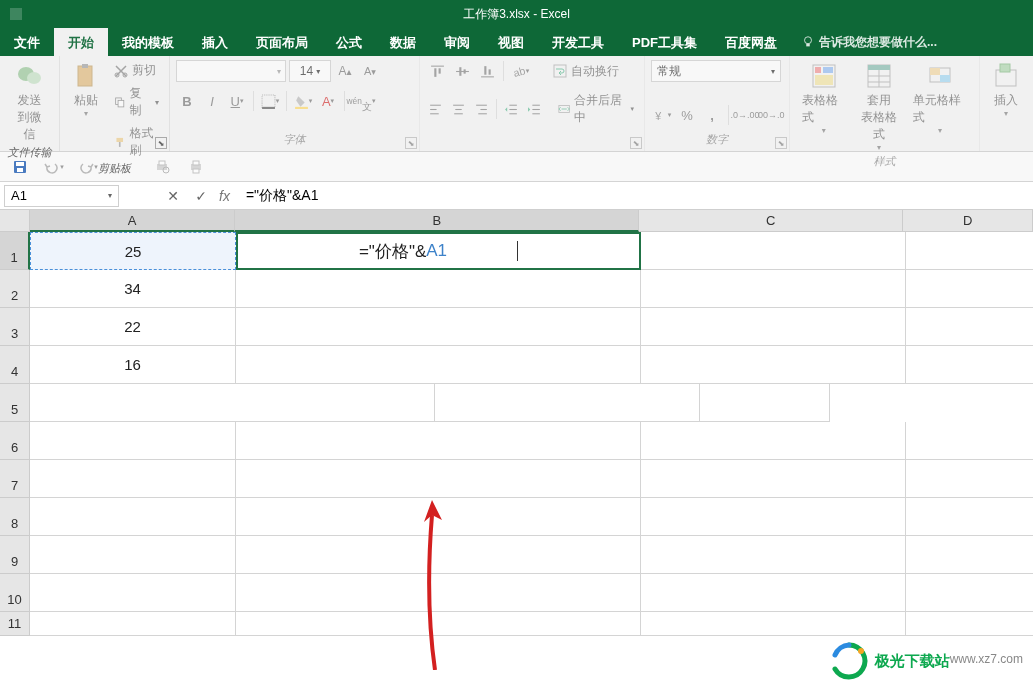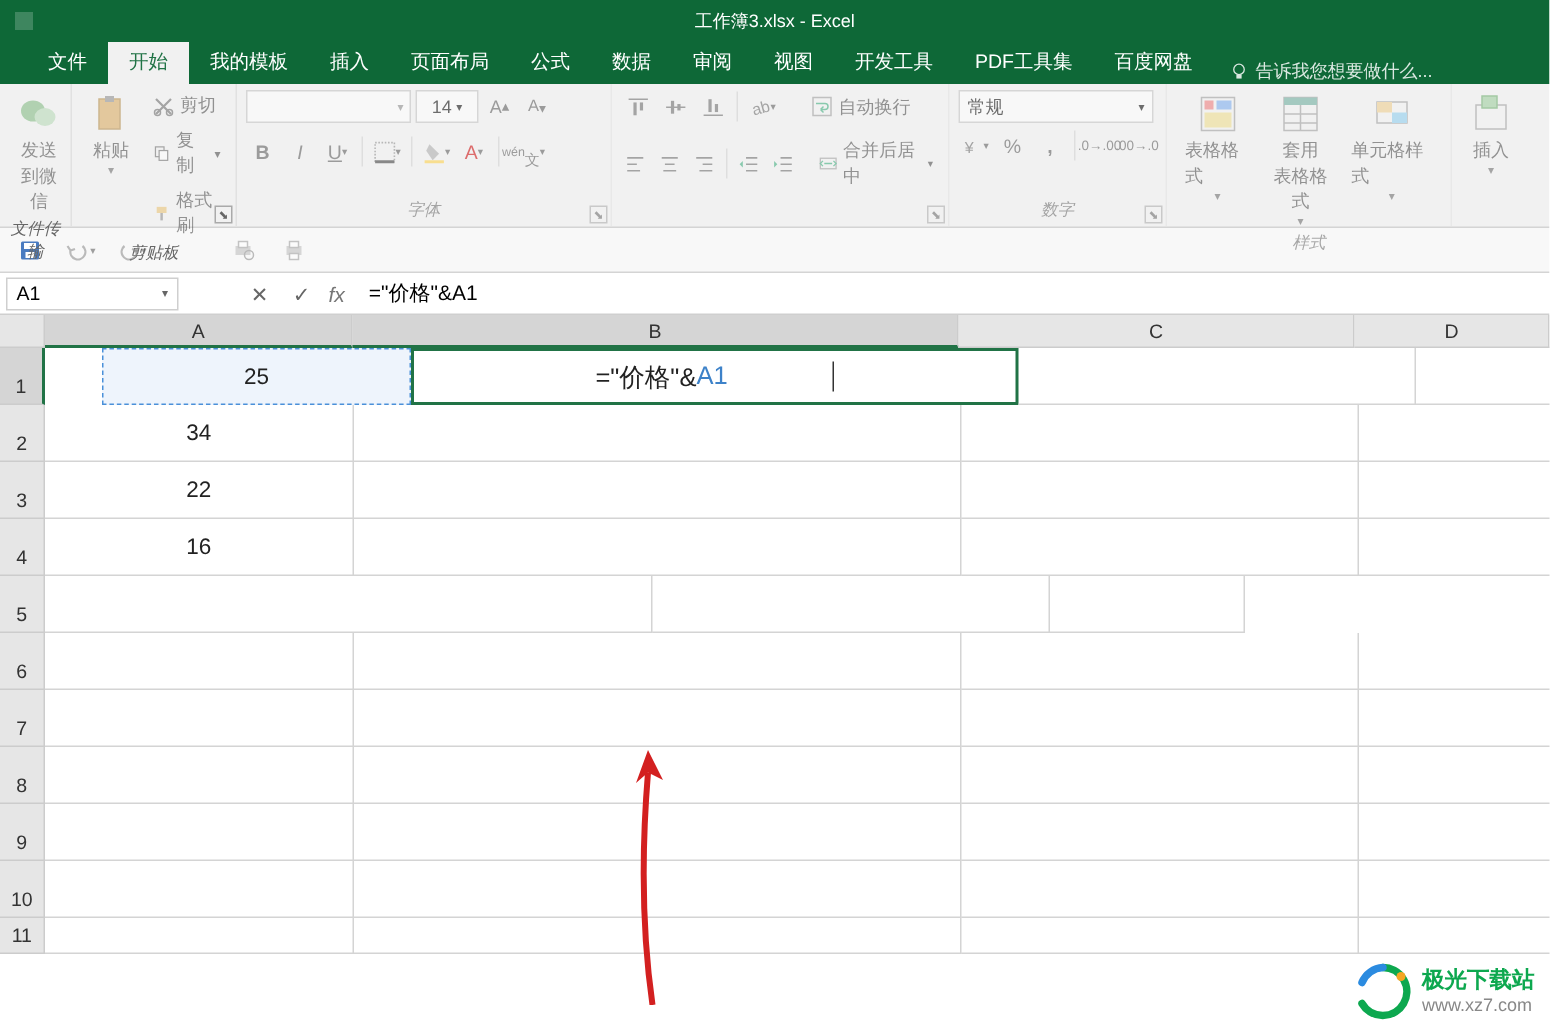--- a/index.html
+++ b/index.html
@@ -4,21 +4,21 @@
 <style>
 * { margin: 0; padding: 0; box-sizing: border-box; font-family: "Microsoft YaHei", "Segoe UI", sans-serif; }
 body { background: #fff; width: 1033px; height: 689px; overflow: hidden; position: relative; }
 
 
 .titlebar { height: 28px; background: #0e6837; display: flex; align-items: center; justify-content: center; color: #fff; font-size: 12px; position: relative; }
 .titlebar-icon { position: absolute; left: 8px; width: 16px; height: 16px; }
 .titlebar-icon svg { width: 16px; height: 16px; }
 
 
-.ribbon-tabs { height: 28px; background: #0e6837; display: flex; align-items: flex-end; padding-left: 18px; color: #fff; font-size: 13px; }
+.ribbon-tabs { height: 28px; background: #0e6837; display: flex; padding-left: 0; color: #fff; font-size: 13px; font-weight: bold; }
 .ribbon-tab { padding: 6px 14px; cursor: pointer; }
 .ribbon-tab.active { background: #f1f1f1; color: #217346; }
 .tell-me { margin-left: 10px; display: flex; align-items: center; opacity: 0.85; font-size: 12px; }
 .tell-me svg { width: 14px; height: 14px; margin-right: 4px; }
 
 
 .ribbon-body { height: 96px; background: #f1f1f1; border-bottom: 1px solid #d4d4d4; display: flex; }
 .ribbon-group { border-right: 1px solid #e1e1e1; display: flex; flex-direction: column; justify-content: space-between; padding: 4px 6px 2px; position: relative; }
 .ribbon-group-content { display: flex; align-items: flex-start; flex: 1; }
 .ribbon-group-label { text-align: center; font-size: 11px; color: #666; padding-bottom: 2px; position: relative; font-style: italic; }
@@ -57,34 +57,34 @@
 .corner { width: 30px; background: #e6e6e6; border-right: 1px solid #ccc; border-bottom: 1px solid #ccc; }
 .col-h { background: #e6e6e6; border-right: 1px solid #ccc; border-bottom: 1px solid #ccc; display: flex; align-items: center; justify-content: center; font-size: 13px; color: #333; }
 .col-h.selected { background: #d5d5d5; border-bottom: 2px solid #217346; }
 .grid-body { display: flex; }
 .row-headers { display: flex; flex-direction: column; }
 .row-h { width: 30px; height: 38px; background: #e6e6e6; border-right: 1px solid #ccc; border-bottom: 1px solid #ccc; display: flex; align-items: flex-end; justify-content: center; font-size: 13px; color: #333; padding-bottom: 4px; }
 .row-h.selected { background: #d5d5d5; border-right: 2px solid #217346; }
 .cells { position: relative; }
 .cell-row { display: flex; }
 .cell { height: 38px; border-right: 1px solid #d4d4d4; border-bottom: 1px solid #d4d4d4; display: flex; align-items: center; justify-content: center; font-size: 15px; color: #222; }
-.cell.referenced { background: #eef4fc; border: 1px dashed #4a90d9 !important; margin-left: 38px; }
+.cell.referenced { background: #eef4fc; border: 1px dashed #4a90d9 !important; }
 .cell.editing { border: 2px solid #217346 !important; background: #fff; }
 .cursor-line { width: 1px; height: 20px; background: #333; margin-left: 70px; }
 .formula-disp { display: flex; align-items: center; font-family: "SimSun", serif; font-size: 17px; }
 .formula-disp .ref { color: #3d82c9; }
 
 
 .arrow-annot { position: absolute; left: 420px; top: 290px; z-index: 5; }
 .arrow-annot svg { width: 30px; height: 170px; }
 
 
 .watermark { position: absolute; right: 10px; bottom: 8px; display: flex; align-items: center; gap: 6px; }
 .watermark-logo { width: 40px; height: 40px; }
-.watermark-text { display: flex; flex-direction: column; line-height: 1.2; }
+.watermark-text { display: flex; line-height: 1.2; }
 .watermark-text .line1 { font-size: 15px; color: #0da84f; font-weight: bold; }
 .watermark-text .line2 { font-size: 12px; color: #888; }
 
 
 .cw-a { width: 206px; }
 .cw-b { width: 405px; }
 .cw-c { width: 265px; }
 .cw-d { width: 130px; }
 </style>
 </head>
@@ -117,21 +117,21 @@
     <svg viewBox="0 0 16 16">
         <circle cx="8" cy="6" r="4" fill="none" stroke="#fff" stroke-width="1"></circle>
         <rect x="6" y="10" width="4" height="3" fill="#fff"></rect>
       </svg>
     <span>告诉我您想要做什么...</span>
   </div>
 </div>
 
 <div class="ribbon-body">
 
-  <div class="ribbon-group" style="width:48px">
+  <div class="ribbon-group" style="width:60px">
     <div class="ribbon-group-content">
       <div class="big-btn disabled">
         <svg viewBox="0 0 28 28">
             <ellipse cx="10" cy="12" rx="8" ry="7" fill="#7db87d"></ellipse>
             <ellipse cx="18" cy="16" rx="7" ry="6" fill="#b5d8b5"></ellipse>
           </svg>
         <span style="white-space:pre-line;text-align:center">发送
 到微信</span>
       </div>
     </div>
@@ -318,21 +318,21 @@
             </svg>
           <span>合并后居中</span>
             <span style="font-size:7px">▾</span>
         </div>
       </div>
     </div>
     <div class="ribbon-dialog">⬊</div>
   </div>
 
   <div class="ribbon-group disabled" style="width:145px">
-    <div class="ribbon-group-content" style="flex-direction:column;gap:0">
+    <div class="ribbon-group-content" style="flex-direction:column;gap:18px">
       <div class="font-row">
         <div style="width:130px;height:22px;border:1px solid #c0c0c0;background:#fff;display:flex;align-items:center;padding:0 5px;font-size:12px;justify-content:space-between">
           <span>常规</span>
             <span style="font-size:8px">▾</span>
         </div>
       </div>
       <div class="font-row">
         <div class="icon-btn">
             <svg viewBox="0 0 14 14">
               <text x="2" y="11" font-size="10" fill="#666">¥</text>

